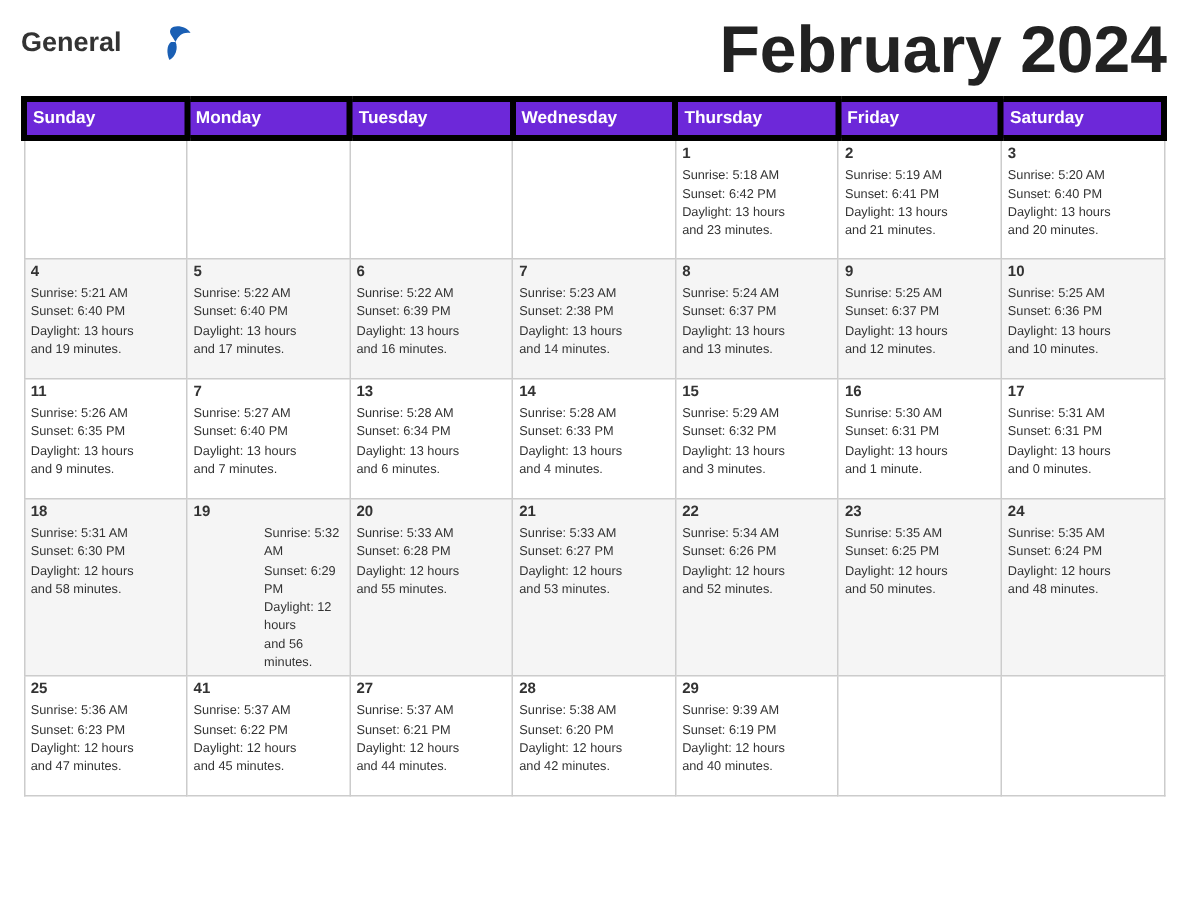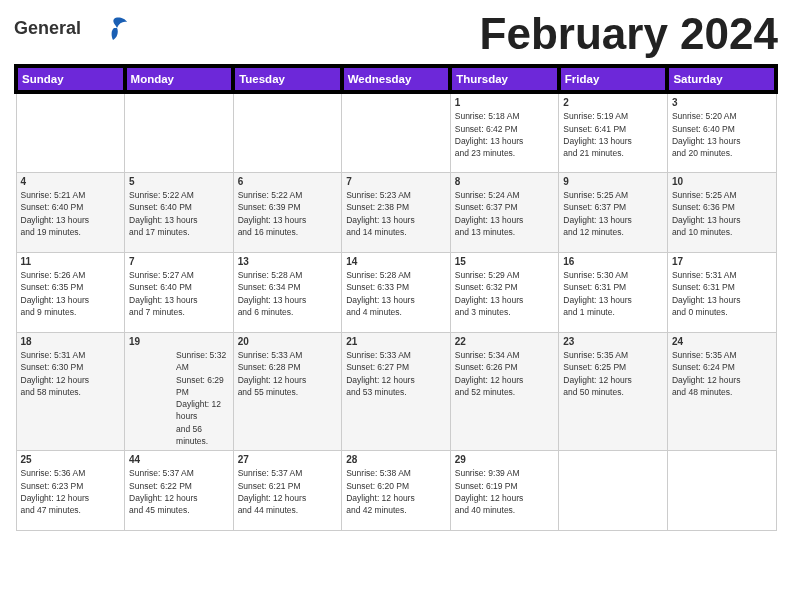--- a/index.html
+++ b/index.html
@@ -308,21 +308,21 @@
         </tr>
         <tr>
           <td>
             <span class="day-num">25</span>
             <div class="day-info" style="white-space: pre-line;">Sunrise: 5:36 AM
 Sunset: 6:23 PM
 Daylight: 12 hours
 and 47 minutes.</div>
           </td>
           <td>
-            <span class="day-num">44</span>
+            <span class="day-num">41</span>
             <div class="day-info" style="white-space: pre-line;">Sunrise: 5:37 AM
 Sunset: 6:22 PM
 Daylight: 12 hours
 and 45 minutes.</div>
           </td>
           <td>
             <span class="day-num">27</span>
             <div class="day-info" style="white-space: pre-line;">Sunrise: 5:37 AM
 Sunset: 6:21 PM
 Daylight: 12 hours

